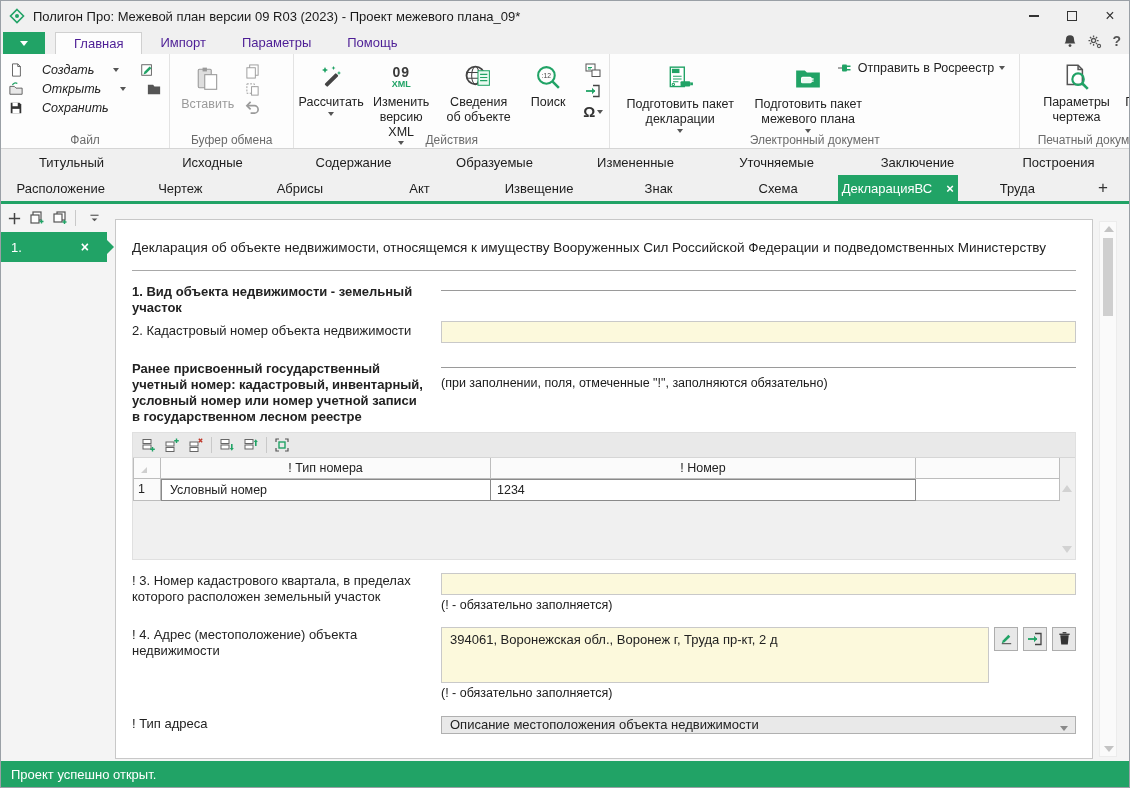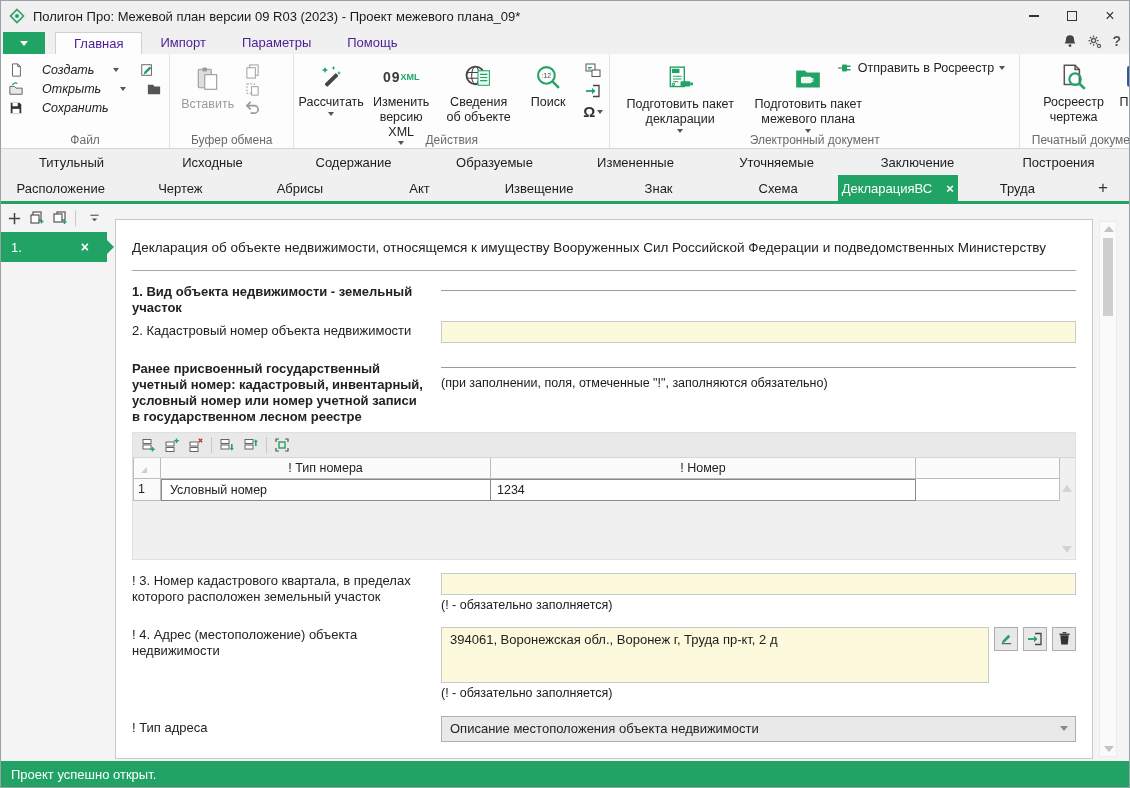--- a/index.html
+++ b/index.html
@@ -30,21 +30,21 @@
   
   .ribbon { height:95px; background:#fdfdfd; border-bottom:1px solid #d5d5d5; display:flex; flex:0 0 auto; }
   .rgroup { position:relative; border-right:1px solid #e3e3e3; padding:4px 6px 16px 6px; display:flex; align-items:flex-start; }
   .rgroup-label { position:absolute; bottom:1px; left:0; right:0; text-align:center; font-size:12px; color:#6b6b6b; white-space:nowrap; }
   .file-col { display:flex; flex-direction:column; gap:3px; padding-top:4px; }
   .sm-btn { display:flex; align-items:center; gap:19px; font-size:12.5px; color:#222; padding:1px 2px;font-style:italic; }
   .big-btn { display:flex; flex-direction:column; align-items:center; justify-content:flex-start; text-align:center; font-size:12.5px; line-height:1.18; color:#222; padding:4px 5px 0; min-width:62px; }
   .big-btn .bicon { height:30px; display:flex; align-items:center; justify-content:center; margin-bottom:3px; }
   .big-btn.disabled { color:#9a9a9a; }
   .clip-side { display:flex; flex-direction:column; gap:3px; margin-left:6px; padding-top:6px; }
-  .xml09 { display:flex; flex-direction:row; align-items:center; line-height:1; }
+  .xml09 { display:flex; flex-direction:column; align-items:center; line-height:1; }
   .xml09 .v { font-size:14px; font-weight:800; letter-spacing:1px; color:#3a3a3a; }
   .xml09 .x { font-size:9px; font-weight:700; color:var(--accent); margin-top:1px; }
   .mini-stack { display:flex; flex-direction:column; gap:4px; padding-top:5px; margin-left:4px; align-items:center; }
   .omega-wrap { display:flex; align-items:center; gap:2px; }
   .omega { font-size:15px; color:#333; font-weight:bold; }
   .send-btn { position:absolute; top:6px; right:14px; display:flex; align-items:center; gap:5px; font-size:12.5px; color:#222; }
   .edoc-bigs { display:flex; padding-top:0; }
   .arrow-under { margin-top:2px; }
 
   
@@ -98,21 +98,21 @@
   .c-num { flex:0 0 28px; border-left:1px solid #bdbdbd; background:#fafafa; padding:0 4px; }
   .c-type { flex:0 0 330px; }
   .c-number { flex:0 0 425px; }
   .c-rest { flex:1; }
   .tscroll-up { position:absolute; right:3px; top:52px; width:0; height:0; border-left:5px solid transparent; border-right:5px solid transparent; border-bottom:7px solid #d2d2d2; }
   .tscroll-dn { position:absolute; right:3px; bottom:6px; width:0; height:0; border-left:5px solid transparent; border-right:5px solid transparent; border-top:7px solid #d2d2d2; }
 
   .addr-wrap { display:flex; align-items:flex-start; gap:5px; }
   .ybox { flex:1; min-height:56px; background:var(--yellow); border:1px solid #c9c9c9; padding:4px 8px; font-size:13px; }
   .tool-btn { width:24px; height:24px; background:#e8e8e8; border:1px solid #adadad; display:flex; align-items:center; justify-content:center; }
-  .select { height:26px; background:#e9e9e9; border:1px solid #b0b0b0; display:flex; align-items:center; padding:0 8px; position:relative; color:#222; }
+  .select { height:18px; background:#e9e9e9; border:1px solid #b0b0b0; display:flex; align-items:center; padding:0 8px; position:relative; color:#222; }
   .select .tri { position:absolute; right:7px; top:9px; border-top-color:#8a8a8a; }
 
   .statusbar { height:26px; background:var(--accent); color:#fff; display:flex; align-items:center; padding:0 10px; font-size:13px; flex:0 0 auto; margin-top:auto; }
 
   :root { --accent:#21a366; --yellow:#fcf9dc; }
   svg { display:block; }
 </style>
 </head>
 <body>
 
@@ -361,21 +361,21 @@
     <div class="rgroup" style="flex:1;">
       <div class="big-btn" style="margin-left:12px;">
         <span class="bicon">
             <svg width="28" height="28" viewBox="0 0 26 26">
               <path d="M4 2h10l4 4v14H4z" fill="#fff" stroke="#555" stroke-width="1.4"></path>
               <path d="M14 2v4h4" fill="none" stroke="#555" stroke-width="1.4"></path>
               <circle cx="14" cy="15" r="5.3" fill="none" stroke="#21a366" stroke-width="2"></circle>
               <path d="M18 19l5 5" stroke="#21a366" stroke-width="2.4"></path>
             </svg>
           </span>
-        <span>Росреестр чертежа</span>
+        <span>Параметры чертежа</span>
       </div>
       <div class="big-btn">
         <span class="bicon">
             <svg width="27" height="27" viewBox="0 0 26 26">
               <rect x="1" y="2" width="16" height="20" rx="2" fill="#2b579a"></rect>
               <text x="9" y="17" font-size="11" font-weight="bold" text-anchor="middle" fill="#fff">W</text>
               <rect x="17" y="4" width="7" height="16" fill="#fff" stroke="#2b579a"></rect>
               <path d="M18.5 7h4M18.5 10h4M18.5 13h4M18.5 16h4" stroke="#2b579a"></path>
             </svg>
           </span>

